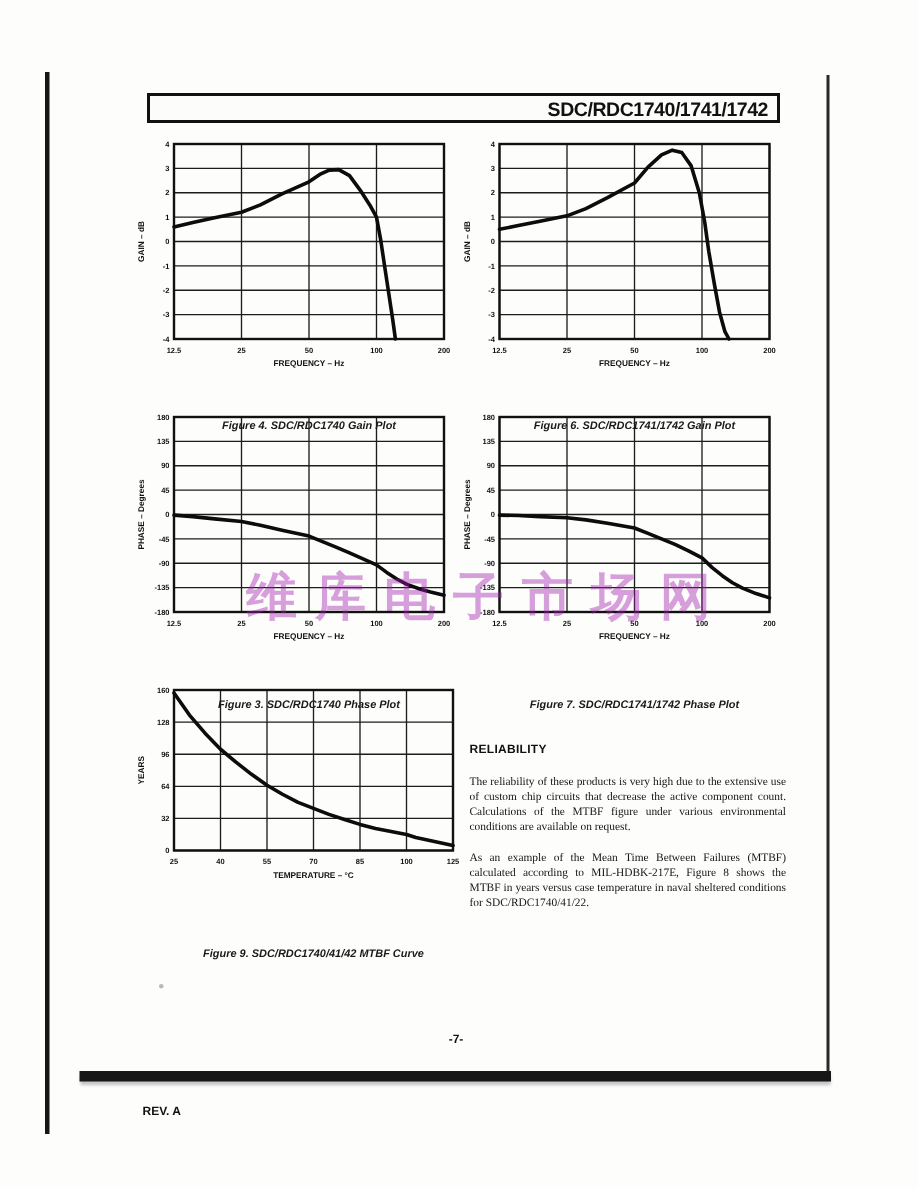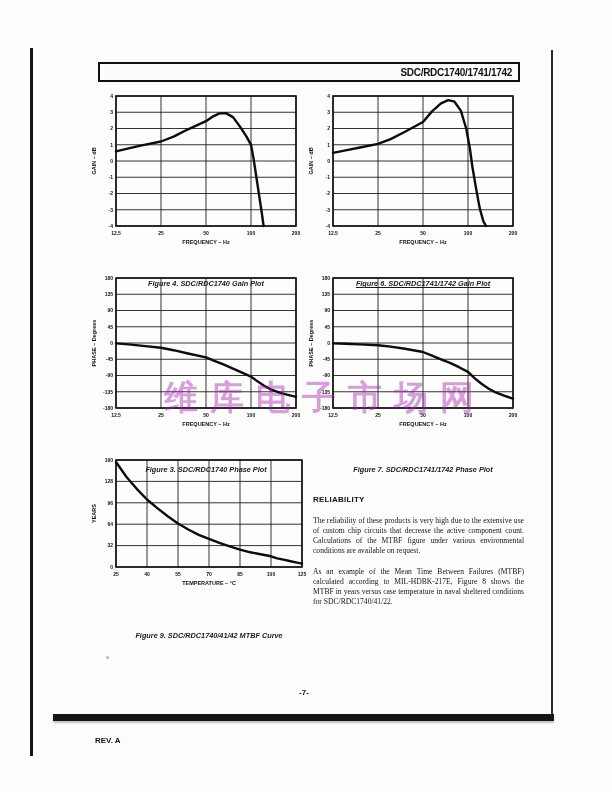--- a/index.html
+++ b/index.html
@@ -7,35 +7,35 @@
         font-family:"Liberation Sans",sans-serif;color:#111;}
   
   .edge{position:absolute;background:#161616;}
   .edge-left{left:30px;top:48px;width:3px;height:708px;}
   .edge-right{left:551px;top:50px;width:2px;height:665px;background:#2a2a2a;}
   .edge-bottom{left:53px;top:714px;width:501px;height:7px;box-shadow:0 2px 2px rgba(120,120,120,.45);}
   
   .header-bar{position:absolute;left:98px;top:62px;width:422px;height:20px;
               border:2px solid #111;background:#fcfcfa;box-sizing:border-box;
               display:flex;align-items:center;justify-content:flex-end;}
-  .header-title{font-weight:bold;font-size:10px;letter-spacing:-0.3px;padding-right:6px;
+  .header-title{font-weight:bold;font-size:13px;letter-spacing:-0.3px;padding-right:6px;
                 font-family:"Liberation Sans",sans-serif;}
   
   svg.chart{position:absolute;overflow:visible;}
   .grid{stroke:#1d1d1d;stroke-width:0.9;}
   .frame{fill:none;stroke:#111;stroke-width:1.6;}
   .curve{fill:none;stroke:#0c0c0c;stroke-width:2.4;stroke-linecap:round;stroke-linejoin:round;}
   .tick{font:bold 5px "Liberation Sans",sans-serif;fill:#111;}
   .ytick{text-anchor:end;}
   .xtick{text-anchor:middle;}
   .axis-title{font:bold 5.5px "Liberation Sans",sans-serif;text-anchor:middle;fill:#111;}
   .caption{position:absolute;width:220px;text-align:center;
            font:italic bold 7.3px "Liberation Sans",sans-serif;color:#1a1a1a;margin-top:32px;}
   .cap-fig4{left:96px;top:247px;}
-  .cap-fig6{left:313px;top:247px;text-decoration:underline;}
+  .cap-fig6{left:313px;top:247px;}
   .cap-fig5{left:96px;top:433px;}
   .cap-fig7{left:313px;top:433px;text-align:center;}
   .cap-fig8{left:99px;top:599px;}
   
   .reliability{position:absolute;left:313px;top:483px;width:211px;}
   .rel-head{font:bold 8px "Liberation Sans",sans-serif;margin:12px 0 3px 0;letter-spacing:.2px;}
   .rel-p{font:7.6px/1.3 "Liberation Serif",serif;text-align:justify;margin:12px 0 6px 0;color:#151515;}
   
   .watermark{position:absolute;left:164px;top:375px;width:310px;
              font:bold 34px "DejaVu Sans",sans-serif;letter-spacing:12px;white-space:nowrap;

